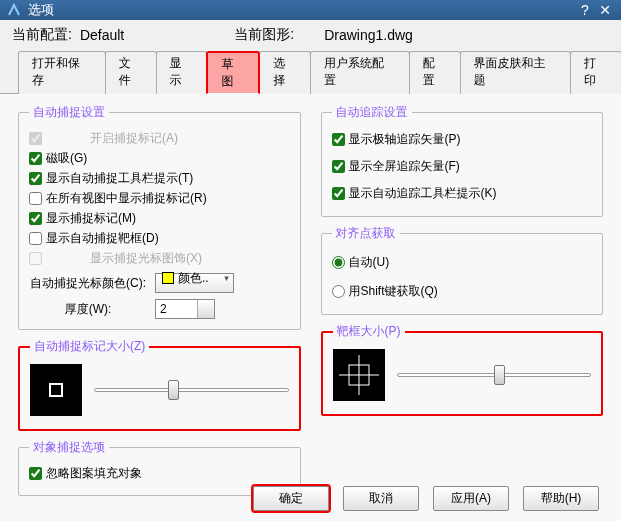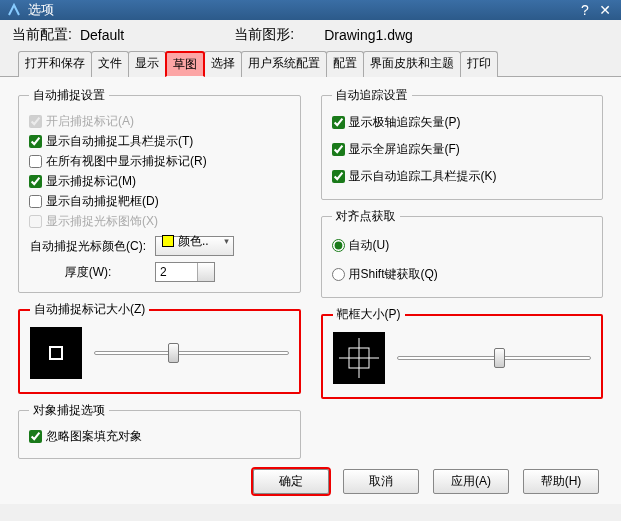--- a/index.html
+++ b/index.html
@@ -6,31 +6,31 @@
 body { font-family: "Microsoft YaHei", SimSun, sans-serif; font-size: 12px; background: #f0f0f0; width: 621px; height: 521px; overflow: hidden; }
 .titlebar { background: linear-gradient(#3a6ea5, #2c5a8a); color: #fff; height: 20px; display: flex; align-items: center; padding: 0 6px; }
 .titlebar .icon { width: 16px; height: 16px; margin-right: 6px; display: flex; align-items: center; justify-content: center; }
 .titlebar .title { flex: 1; font-size: 13px; }
 .titlebar .winbtn { color: #fff; font-size: 14px; width: 20px; text-align: center; cursor: pointer; }
 .toprow { background: #f0f0f0; padding: 6px 12px; display: flex; align-items: center; font-size: 14px; }
 .toprow .lbl { margin-right: 8px; }
 .toprow .val1 { margin-right: 110px; }
 .toprow .lbl2 { margin-right: 30px; }
 .tabstrip { display: flex; padding-left: 18px; border-bottom: 1px solid #aaa; background: #f0f0f0; position: relative; }
-.tab { padding: 3px 6px; border: 1px solid #aaa; border-bottom: none; background: #f0f0f0; margin-right: -1px; cursor: pointer; position: relative; top: 1px; font-size: 12px; border-radius: 3px 3px 0 0; }
+.tab { padding: 3px 13px; border: 1px solid #aaa; border-bottom: none; background: #f0f0f0; margin-right: -1px; cursor: pointer; position: relative; top: 1px; font-size: 12px; border-radius: 3px 3px 0 0; }
 .tab.active { background: #fca5a5; border: 2px solid #e00; border-bottom: 1px solid #f8f8f8; z-index: 2; }
 .pane { background: #f8f8f8; padding: 10px 18px 8px; height: 427px; position: relative; }
 .columns { display: flex; gap: 20px; }
 .col { flex: 1; }
 fieldset { border: 1px solid #bbb; border-radius: 2px; padding: 6px 10px 10px; margin-bottom: 8px; background: #f8f8f8; }
 fieldset.hl { border: 2px solid #e00; }
-legend { font-size: 12px; padding: 0 4px; color: #000000; }
+legend { font-size: 12px; padding: 0 4px; color: #8b5cf6; }
 .row { display: flex; align-items: center; margin: 3px 0; font-size: 12px; }
 .row input[type=checkbox], .row input[type=radio] { margin-right: 4px; accent-color: #1a7a1a; }
-.row.disabled { color: #aaa; }
+.row.disabled { color: #aaa; gap: 44px; }
 .label-pair { display: flex; align-items: center; margin-top: 6px; }
 .label-pair .lbl { width: 118px; text-align: center; margin-right: 8px; }
 .colorbtn { display: inline-flex; align-items: center; border: 1px solid #888; background: linear-gradient(#fff,#e8e8e8); padding: 1px 24px 11px 6px; height: 20px; cursor: pointer; position: relative; }
 .colorbtn .sw { width: 12px; height: 12px; background: #ff0; border: 1px solid #000; margin-right: 4px; }
 .colorbtn::after { content: "▾"; position: absolute; right: 4px; font-size: 9px; color: #555; }
 .spin { border: 1px solid #888; background: #fff; width: 60px; height: 20px; display: inline-flex; align-items: center; padding-left: 4px; position: relative; }
 .spin::after { content: ""; position: absolute; right: 0; top: 0; width: 16px; height: 100%; border-left: 1px solid #aaa; background: linear-gradient(#fff,#ddd); }
 .preview { width: 52px; height: 52px; background: #000; display: flex; align-items: center; justify-content: center; margin-right: 12px; }
 .preview .sq { width: 14px; height: 14px; border: 2px solid #fff; }
 .preview2 svg { display: block; }
@@ -78,20 +78,24 @@
   <div class="columns">
     <div class="col">
       <fieldset>
         <legend>自动捕捉设置</legend>
         <div class="row disabled">
             <input type="checkbox" checked="" disabled="" style="">
             <span>开启捕捉标记(A)</span>
           </div>
         <div class="row">
             <input type="checkbox" checked="" style="">
+            <span>磁吸(G)</span>
+          </div>
+        <div class="row">
+            <input type="checkbox" checked="" style="">
             <span>显示自动捕捉工具栏提示(T)</span>
           </div>
         <div class="row">
             <input type="checkbox" style="">
             <span>在所有视图中显示捕捉标记(R)</span>
           </div>
         <div class="row">
             <input type="checkbox" checked="" style="">
             <span>显示捕捉标记(M)</span>
           </div>

